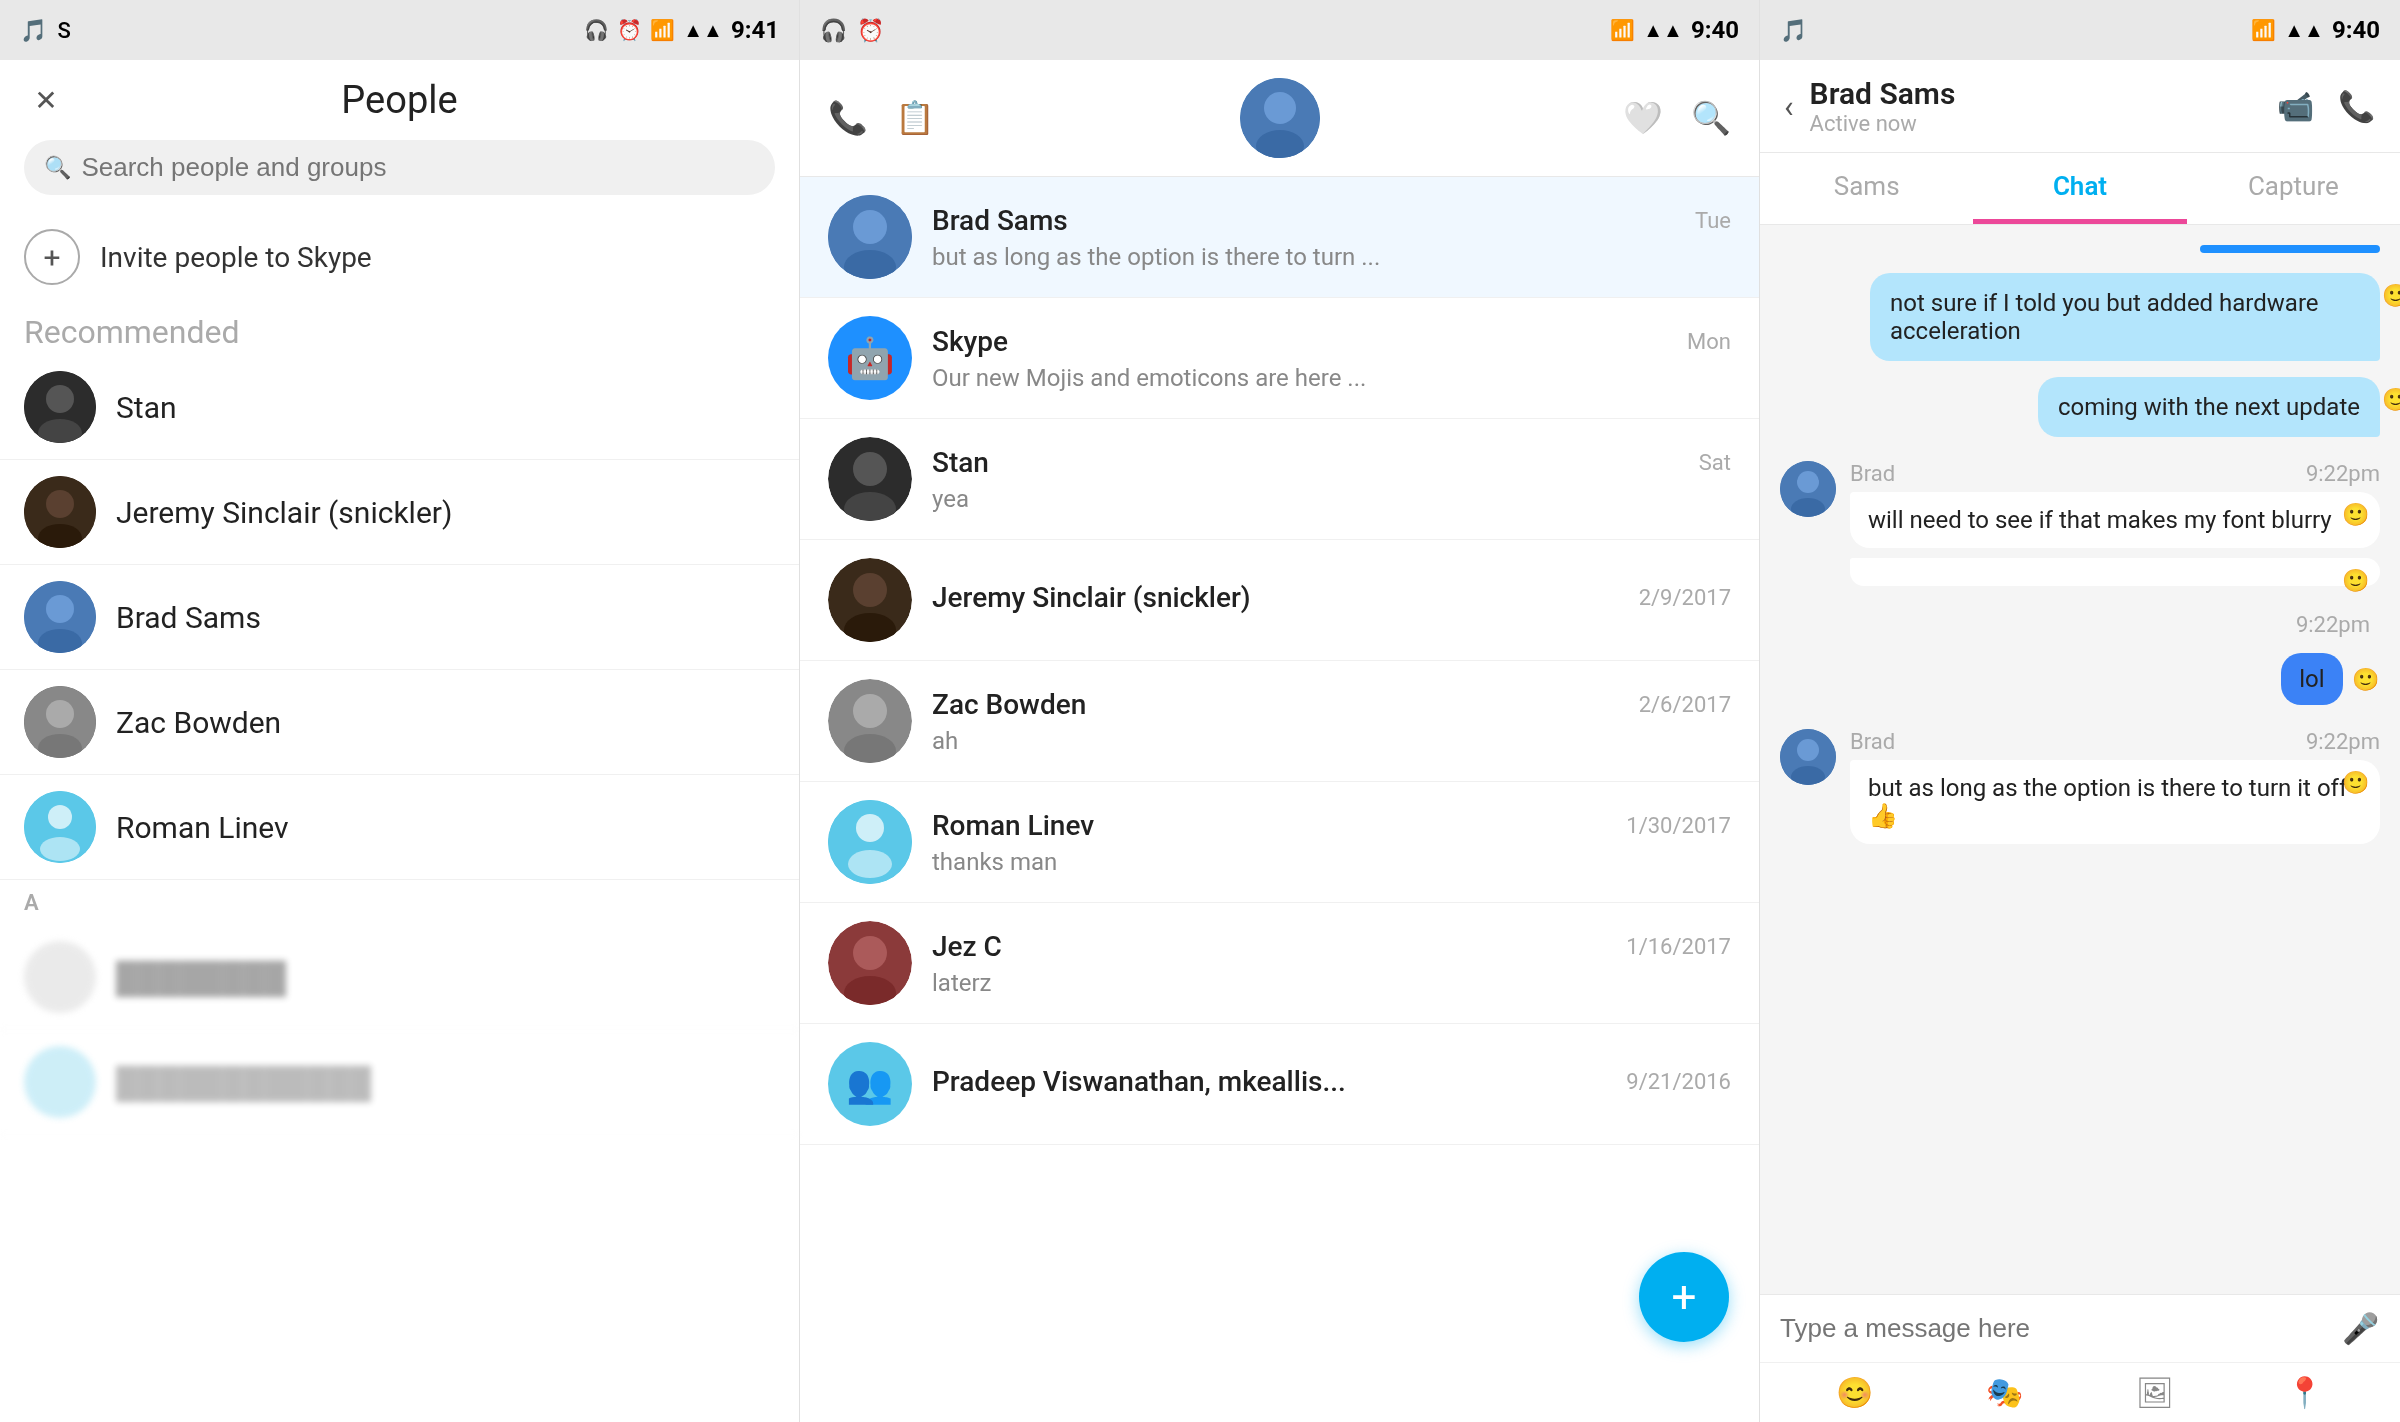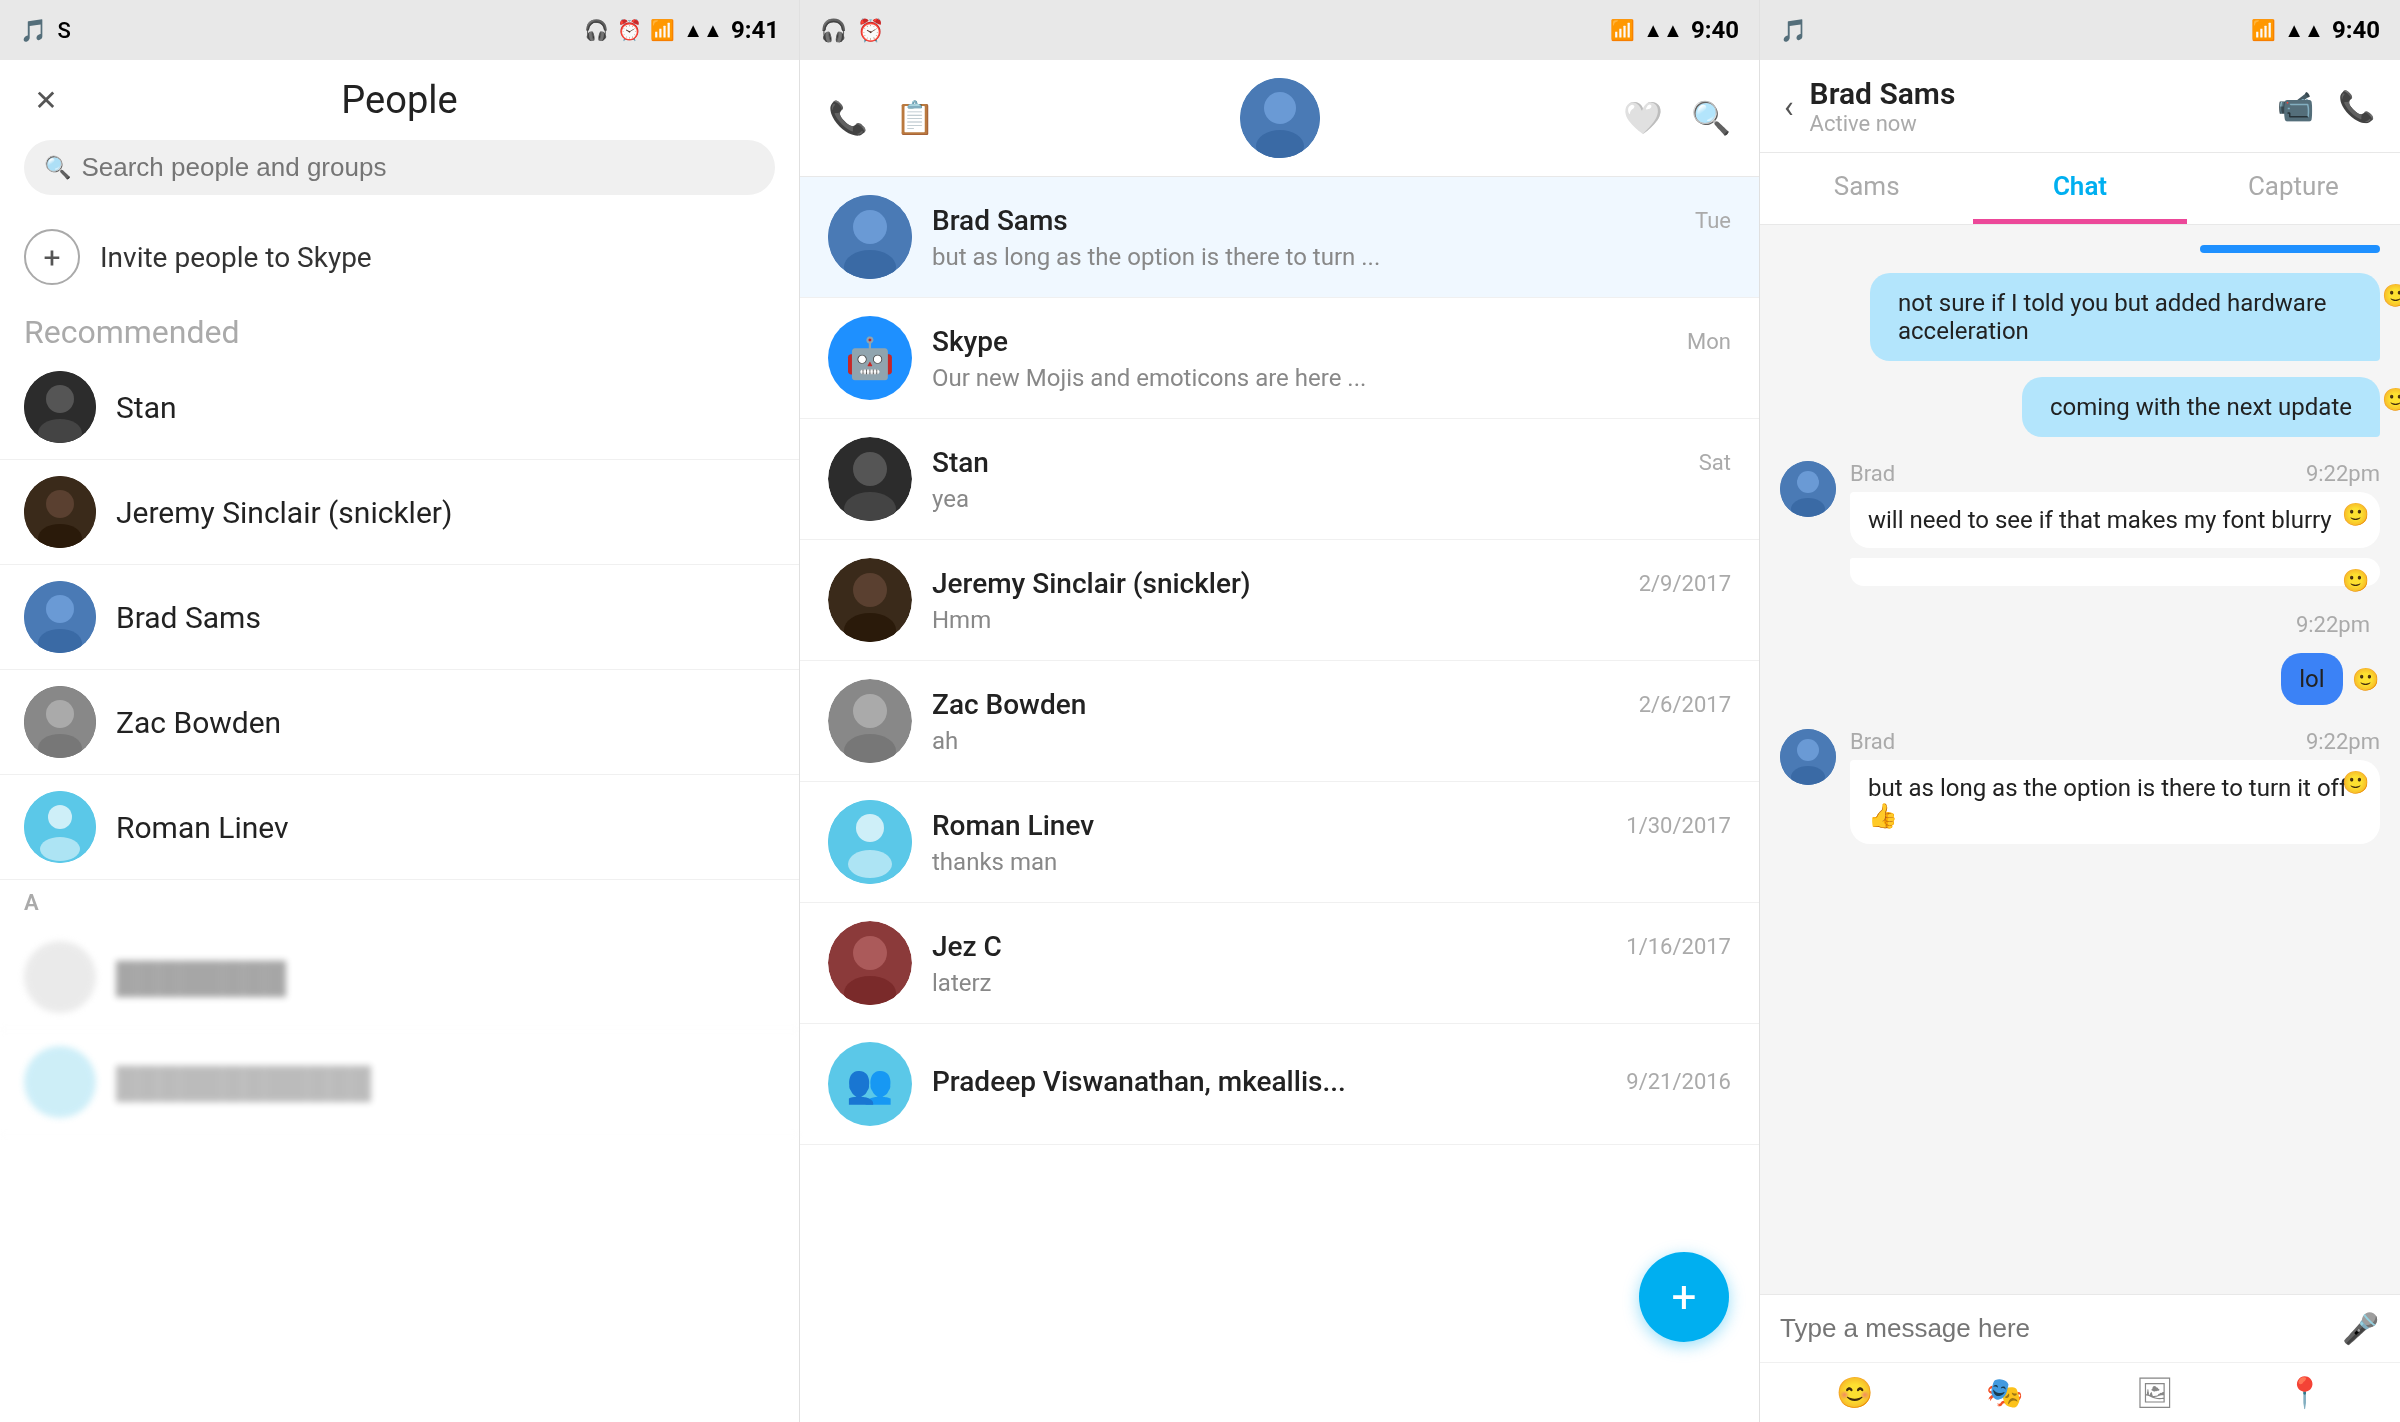--- a/index.html
+++ b/index.html
@@ -274,21 +274,21 @@
       display: flex;
       flex-direction: column;
       gap: 16px;
     }
 
     .msg-sent {
       align-self: flex-end;
       max-width: 85%;
       background: #b3e5fc;
       border-radius: 20px 20px 4px 20px;
-      padding: 16px 28px;
+      padding: 16px 20px;
       font-size: 24px;
       color: #222;
       position: relative;
     }
     .msg-sent .reaction {
       position: absolute;
       right: -30px;
       top: 10px;
       font-size: 22px;
       color: #aaa;
@@ -568,21 +568,20 @@
               <circle cx="42" cy="42" r="42" fill="#3a2a1a"></circle>
               <circle cx="42" cy="32" r="17" fill="#5a4030"></circle>
               <ellipse cx="42" cy="72" rx="26" ry="17" fill="#2a1a0a"></ellipse>
             </svg>
         </div>
         <div class="chat-info">
           <div class="chat-name-row">
             <span class="chat-name">Jeremy Sinclair (snickler)</span>
             <span class="chat-time">2/9/2017</span>
           </div>
-          <div class="chat-preview">Hmm</div>
         </div>
       </div>
 
       <div class="chat-item">
         <div class="chat-avatar">
           <svg width="84" height="84" viewBox="0 0 84 84">
               <circle cx="42" cy="42" r="42" fill="#888"></circle>
               <circle cx="42" cy="32" r="17" fill="#aaa"></circle>
               <ellipse cx="42" cy="72" rx="26" ry="17" fill="#777"></ellipse>
             </svg>

